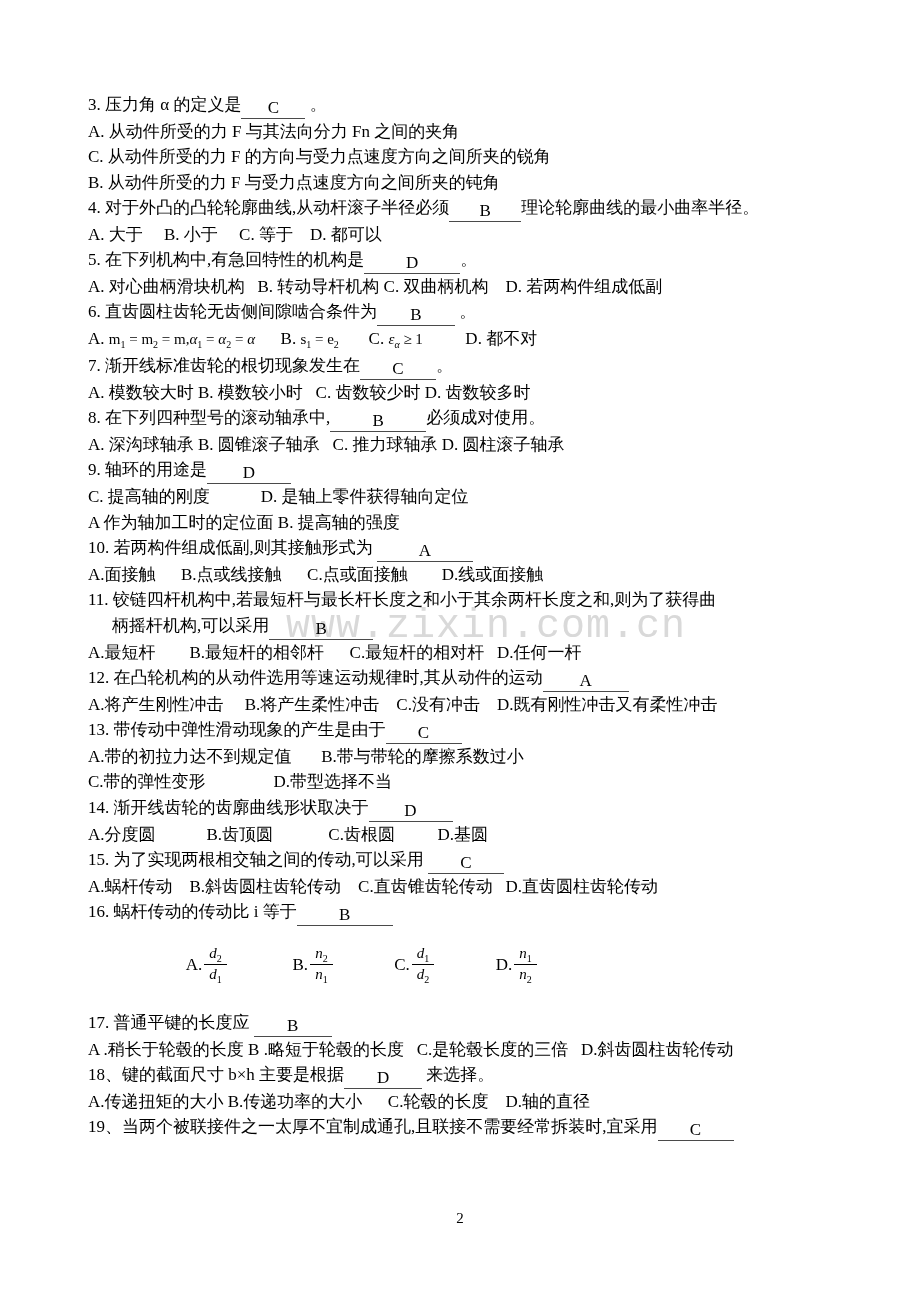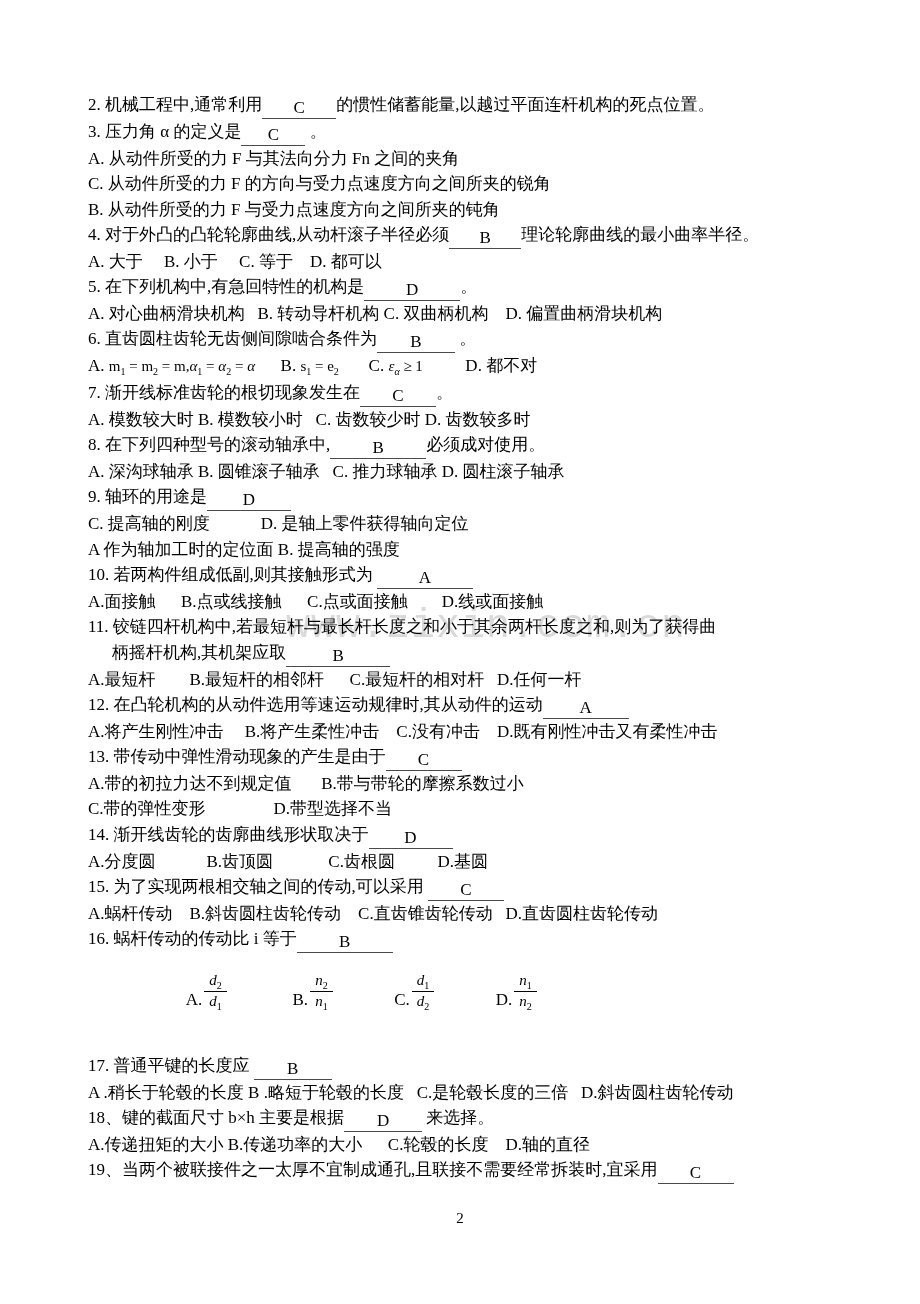--- a/index.html
+++ b/index.html
@@ -26,58 +26,57 @@
   .blank{
     display:inline-block;text-align:center;
     border-bottom:1.4px solid #4a4a4a;
     height:21px;line-height:22px;vertical-align:-3px;
   }
   .math{font-size:15px;}
   .math sub{font-size:10px;line-height:0;}
   sub{font-size:10px;line-height:0;}
   .frac{
     display:inline-block;vertical-align:middle;font-size:15px;
-    line-height:1.15;text-align:left;margin:0 2px 20px 2px;
+    line-height:1.15;text-align:left;margin:0 2px 4px 2px;
   }
   .frac .num,.frac .den{display:block;padding:1px 5px;}
   .frac .den{border-top:1px solid #000;}
   i{font-style:italic;}
   .page-number{
     position:absolute;top:1210px;left:0;width:100%;
     text-align:center;font-size:15px;z-index:1;
   }
 </style>
 </head>
 <body>
 
 <div class="page">
   <div class="watermark">www.zixin.com.cn</div>
   <div class="content">
-      <div class="line"><span>2. 机械工程中,通常利用</span><span class="blank" style="width: 74px;">C</span><span>的惯性储蓄能量,以越过平面连杆机构的死点位置。</span></div>
       <div class="line"><span>3. 压力角 α 的定义是</span><span class="blank" style="width: 64px;">C</span><span> 。</span></div>
       <div class="line"><span>A. 从动件所受的力 F 与其法向分力 Fn 之间的夹角</span></div>
       <div class="line"><span>C. 从动件所受的力 F 的方向与受力点速度方向之间所夹的锐角</span></div>
       <div class="line"><span>B. 从动件所受的力 F 与受力点速度方向之间所夹的钝角</span></div>
       <div class="line"><span>4. 对于外凸的凸轮轮廓曲线,从动杆滚子半径必须</span><span class="blank" style="width: 72px;">B</span><span>理论轮廓曲线的最小曲率半径。</span></div>
       <div class="line"><span>A. 大于     B. 小于     C. 等于    D. 都可以</span></div>
       <div class="line"><span>5. 在下列机构中,有急回特性的机构是</span><span class="blank" style="width: 96px;">D</span><span>。</span></div>
-      <div class="line"><span>A. 对心曲柄滑块机构   B. 转动导杆机构 C. 双曲柄机构    D. 偏置曲柄滑块机构</span></div>
+      <div class="line"><span>A. 对心曲柄滑块机构   B. 转动导杆机构 C. 双曲柄机构    D. 若两构件组成低副</span></div>
       <div class="line"><span>6. 直齿圆柱齿轮无齿侧间隙啮合条件为</span><span class="blank" style="width: 78px;">B</span><span> 。</span></div>
       <div class="line"><span>A. </span><span class="math"><span>m</span><sub>1</sub><span> = m</span><sub>2</sub><span> = m</span><span>,</span><i>α</i><sub>1</sub><span> = </span><i>α</i><sub>2</sub><span> = </span><i>α</i></span><span>      B. </span><span class="math"><span>s</span><sub>1</sub><span> = e</span><sub>2</sub></span><span>       C. </span><span class="math"><i>ε</i><sub><i>α</i></sub><span> ≥ 1</span></span><span>          D. 都不对</span></div>
       <div class="line"><span>7. 渐开线标准齿轮的根切现象发生在</span><span class="blank" style="width: 76px;">C</span><span>。</span></div>
       <div class="line"><span>A. 模数较大时 B. 模数较小时   C. 齿数较少时 D. 齿数较多时</span></div>
       <div class="line"><span>8. 在下列四种型号的滚动轴承中,</span><span class="blank" style="width: 96px;">B</span><span>必须成对使用。</span></div>
       <div class="line"><span>A. 深沟球轴承 B. 圆锥滚子轴承   C. 推力球轴承 D. 圆柱滚子轴承</span></div>
       <div class="line"><span>9. 轴环的用途是</span><span class="blank" style="width: 84px;">D</span></div>
       <div class="line"><span>C. 提高轴的刚度            D. 是轴上零件获得轴向定位</span></div>
       <div class="line"><span>A 作为轴加工时的定位面 B. 提高轴的强度</span></div>
       <div class="line"><span>10. 若两构件组成低副,则其接触形式为 </span><span class="blank" style="width: 96px;">A</span></div>
       <div class="line"><span>A.面接触      B.点或线接触      C.点或面接触        D.线或面接触</span></div>
       <div class="line"><span>11. 铰链四杆机构中,若最短杆与最长杆长度之和小于其余两杆长度之和,则为了获得曲</span></div>
-      <div class="line indent"><span>柄摇杆机构,其机架应取</span><span class="blank" style="width: 104px;">B</span></div>
+      <div class="line indent"><span>柄摇杆机构,可以采用</span><span class="blank" style="width: 104px;">B</span></div>
       <div class="line"><span>A.最短杆        B.最短杆的相邻杆      C.最短杆的相对杆   D.任何一杆</span></div>
       <div class="line"><span>12. 在凸轮机构的从动件选用等速运动规律时,其从动件的运动</span><span class="blank" style="width: 86px;">A</span></div>
       <div class="line"><span>A.将产生刚性冲击     B.将产生柔性冲击    C.没有冲击    D.既有刚性冲击又有柔性冲击</span></div>
       <div class="line"><span>13. 带传动中弹性滑动现象的产生是由于</span><span class="blank" style="width: 76px;">C</span></div>
       <div class="line"><span>A.带的初拉力达不到规定值       B.带与带轮的摩擦系数过小</span></div>
       <div class="line"><span>C.带的弹性变形                D.带型选择不当</span></div>
       <div class="line"><span>14. 渐开线齿轮的齿廓曲线形状取决于</span><span class="blank" style="width: 84px;">D</span></div>
       <div class="line"><span>A.分度圆            B.齿顶圆             C.齿根圆          D.基圆</span></div>
       <div class="line"><span>15. 为了实现两根相交轴之间的传动,可以采用 </span><span class="blank" style="width: 76px;">C</span></div>
       <div class="line"><span>A.蜗杆传动    B.斜齿圆柱齿轮传动    C.直齿锥齿轮传动   D.直齿圆柱齿轮传动</span></div>

